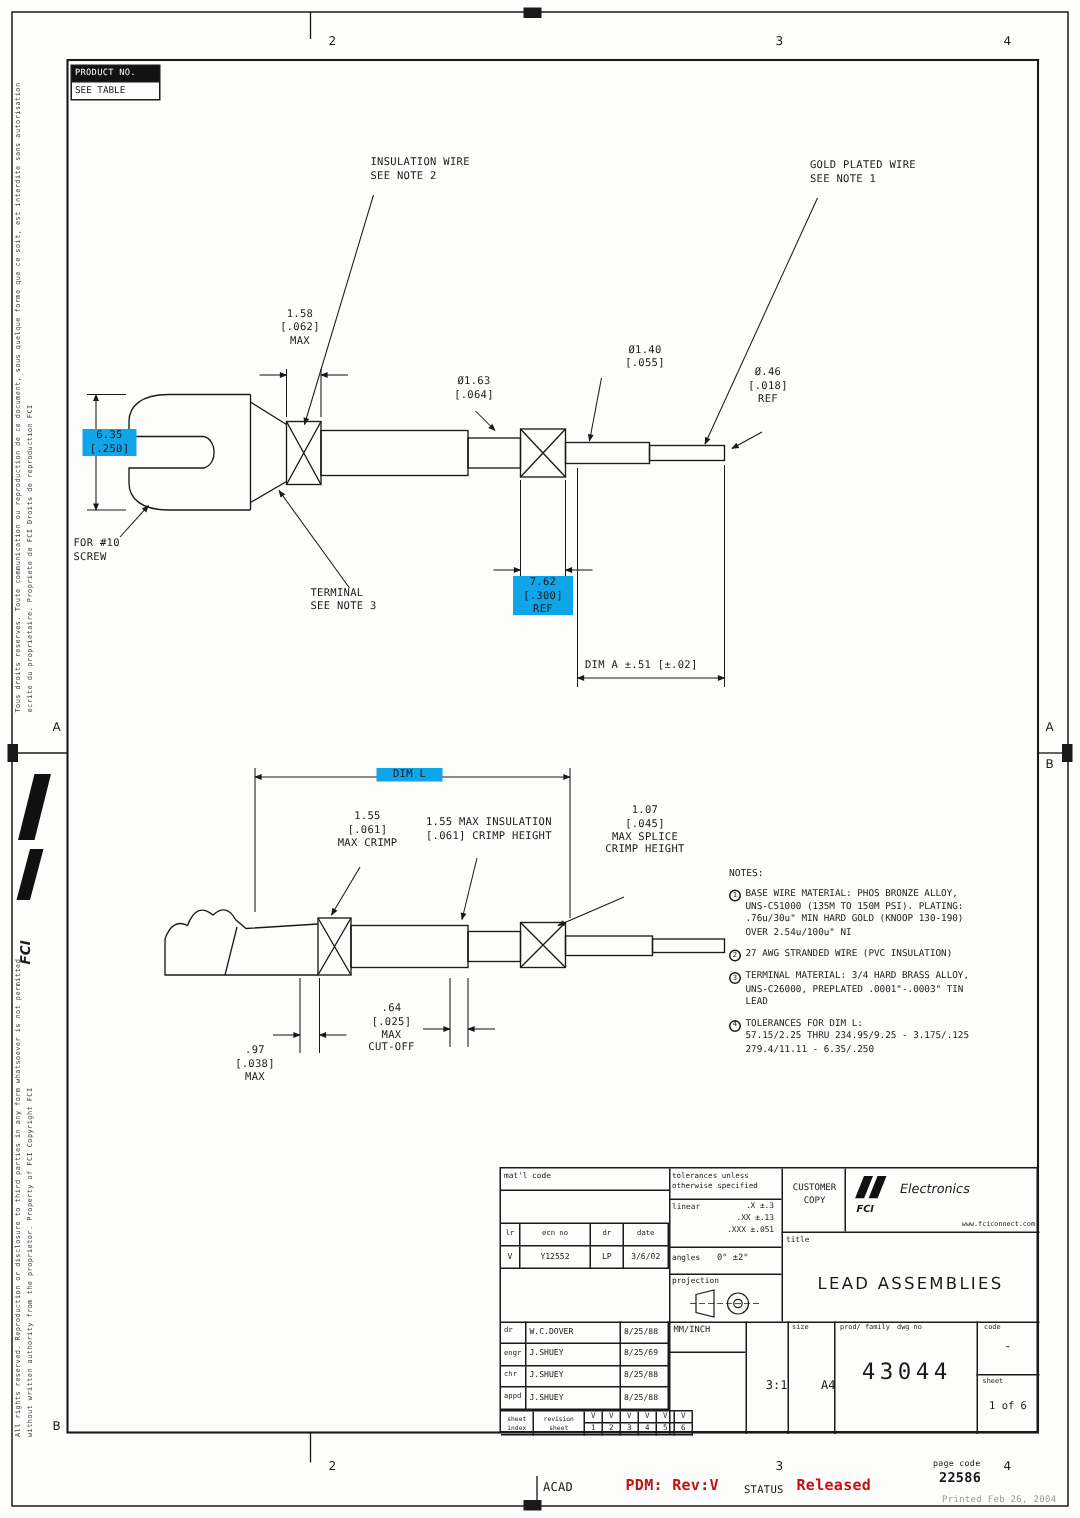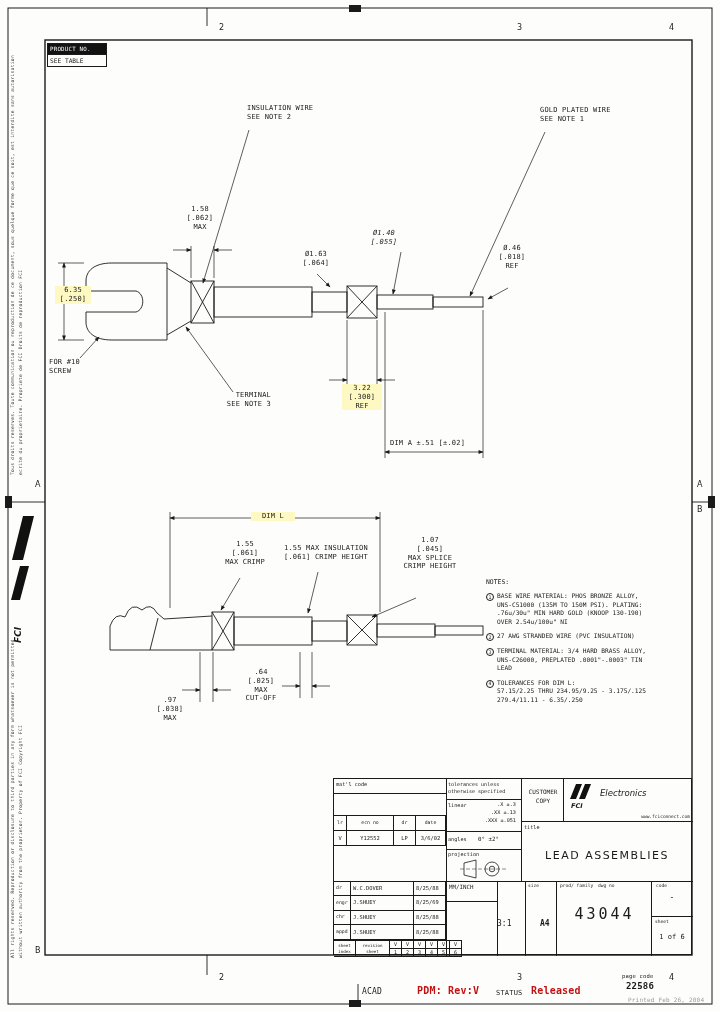--- a/index.html
+++ b/index.html
@@ -2,21 +2,21 @@
 <html><head>
 <meta charset="utf-8">
 <style>
   * { margin:0; padding:0; box-sizing:border-box; }
   html,body { background:#e9e9e9; }
   body { font-family:"DejaVu Sans Mono","Liberation Mono",monospace; }
   .sheet { position:relative; width:720px; height:1012px; background:#fdfdfc; color:#1a1a1a; margin:0 auto; overflow:hidden; }
   svg.linework { position:absolute; left:0; top:0; }
   .t { position:absolute; font-size:7px; line-height:1.25; white-space:pre-line; letter-spacing:.2px; color:#1a1a1a; }
   .c { text-align:center; }
-  .bg { background:#fef9c3; }
+  .bg { background:#0ea5e9; }
   .zone { position:absolute; font-size:8px; font-family:"DejaVu Sans","Liberation Sans",sans-serif; color:#1a1a1a; }
   .vtext { position:absolute; writing-mode:vertical-rl; transform:rotate(180deg); font-size:4.6px; line-height:1.8; letter-spacing:.3px; color:#3a3a3a; }
   .pbox { position:absolute; left:47px; top:43px; width:60px; border:1px solid #1a1a1a; }
   .pbox-title { background:#121212; color:#fff; font-size:5.8px; padding:2px 2px; letter-spacing:.2px; }
   .pbox-value { font-size:6.2px; padding:2px 2px; border-top:1px solid #1a1a1a; }
   .notes { position:absolute; left:486px; top:578px; width:170px; font-size:6.2px; }
   .notes .nh { font-size:6.4px; margin-bottom:2px; }
   .note { display:flex; gap:3px; margin-top:6px; }
   .cn { flex:0 0 auto; width:8px; height:8px; border:.8px solid #1a1a1a; border-radius:50%; display:flex; align-items:center; justify-content:center; font-size:4.8px; margin-top:1px; }
   .nt { white-space:pre-line; line-height:1.38; }
@@ -183,30 +183,30 @@
 SEE NOTE 2</div>
   <div class="t" style="left:540px; top:106px; width:110px;">GOLD PLATED WIRE
 SEE NOTE 1</div>
   <div class="t c" style="left:179px; top:205px; width:42px;">1.58
 [.062]
 MAX</div>
   <div class="t c bg" style="left:55px; top:286px; width:36px;">6.35
 [.250]</div>
   <div class="t c" style="left:294px; top:250px; width:44px;">Ø1.63
 [.064]</div>
-  <div class="t c" style="left:362px; top:229px; width:44px;font-style:italic;">Ø1.40
+  <div class="t c" style="left:408px; top:229px; width:44px;">Ø1.40
 [.055]</div>
   <div class="t c" style="left:492px; top:244px; width:40px;">Ø.46
 [.018]
 REF</div>
   <div class="t" style="left:49px;  top:358px; width:44px;">FOR #10
 SCREW</div>
-  <div class="t" style="left:207px; top:391px; width:64px;text-align:right;">TERMINAL
+  <div class="t" style="left:207px; top:391px; width:64px;">TERMINAL
 SEE NOTE 3</div>
-  <div class="t c bg" style="left:342px; top:384px; width:40px;">3.22
+  <div class="t c bg" style="left:342px; top:384px; width:40px;">7.62
 [.300]
 REF</div>
   <div class="t" style="left:390px; top:439px; width:110px;">DIM A ±.51 [±.02]</div>
 
   <div class="t c bg" style="left:251px; top:512px; width:44px;">DIM L</div>
   <div class="t c" style="left:221px; top:540px; width:48px;">1.55
 [.061]
 MAX CRIMP</div>
   <div class="t" style="left:284px; top:544px; width:102px;">1.55 MAX INSULATION
 [.061] CRIMP HEIGHT</div>
@@ -321,22 +321,22 @@
       <div class="l" style="font-size:4.8px;">appd</div>
       <div class="l">J.SHUEY</div>
       <div class="l">8/25/88</div>
     </div>
 
     <div class="lbl" style="left:115px; top:105px; font-size:5.8px;">MM/INCH</div>
     <div class="lbl" style="left:226px; top:104px; font-size:4.6px;">prod/ family</div>
     <div class="lbl" style="left:194px; top:104px; font-size:4.6px;">size</div>
     <div class="lbl" style="left:264px; top:104px; font-size:4.6px;">dwg no</div>
     <div class="lbl" style="left:322px; top:104px; font-size:4.6px;">code</div>
-    <div class="lbl c" style="left:163px; top:140px; width:28px; text-align:left; font-size:8px;">3:1</div>
-    <div class="lbl c" style="left:206px; top:140px; width:31px; text-align:left; font-size:8px;font-weight:bold;">A4</div>
+    <div class="lbl c" style="left:163px; top:140px; width:28px; text-align:right; font-size:8px;">3:1</div>
+    <div class="lbl c" style="left:192px; top:140px; width:31px; text-align:right; font-size:8px;">A4</div>
     <div class="lbl c" style="left:224px; top:126px; width:93px; text-align:center; font-size:15px; letter-spacing:3px;">43044</div>
     <div class="lbl c" style="left:317px; top:114px; width:42px; text-align:center; font-size:8px;">-</div>
     <div class="lbl" style="left:321px; top:140px; font-size:4.6px;">sheet</div>
     <div class="lbl c" style="left:317px; top:154px; width:42px; text-align:center; font-size:7px;">1 of 6</div>
 
     <div class="cellgrid" style="left:0; top:161px; width:128px; height:16px; grid-template-columns:22px 34px repeat(6,12px); grid-template-rows:8px 8px;">
       <div style="grid-row:1/3; font-size:4.2px;">sheet
 index</div>
       <div style="grid-row:1/3; font-size:4.2px;">revision
 sheet</div>

